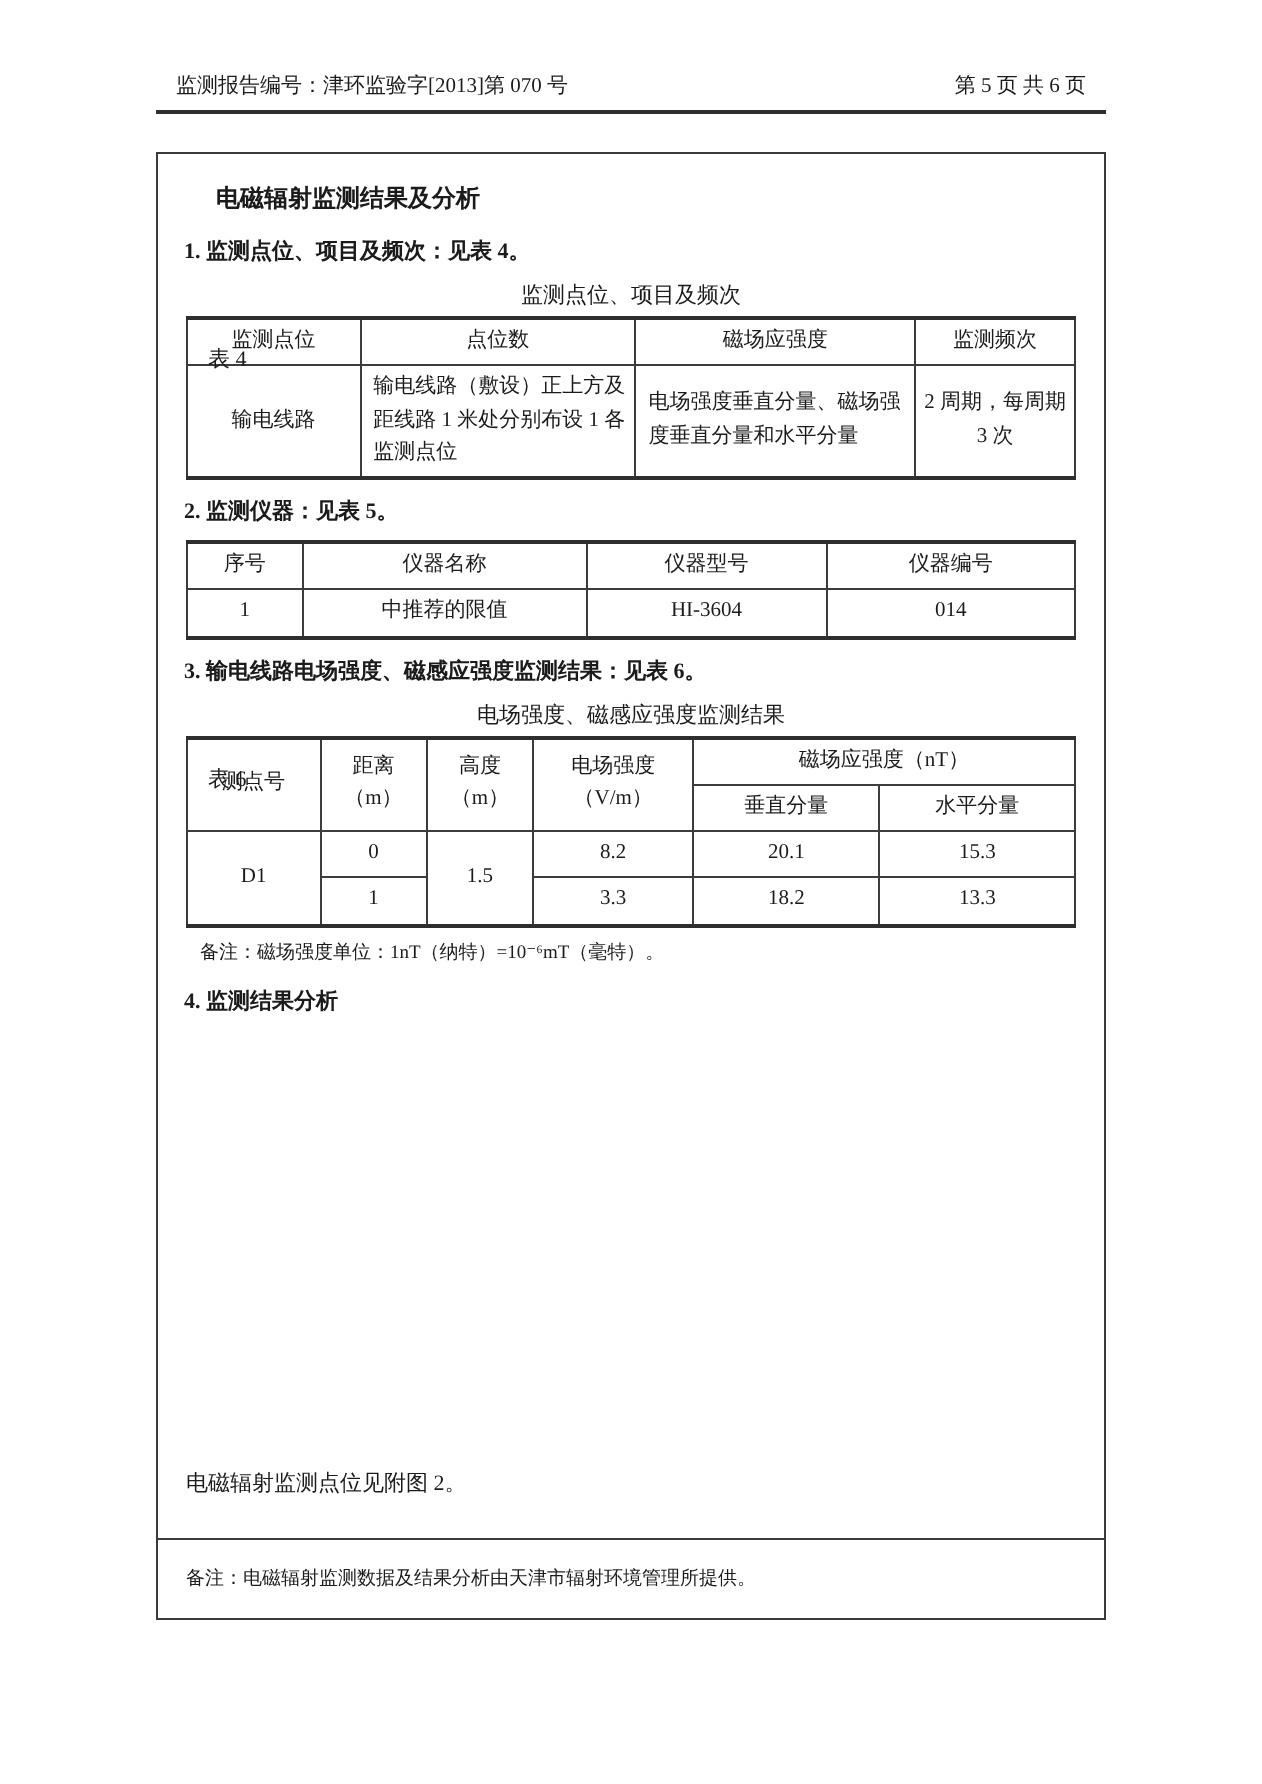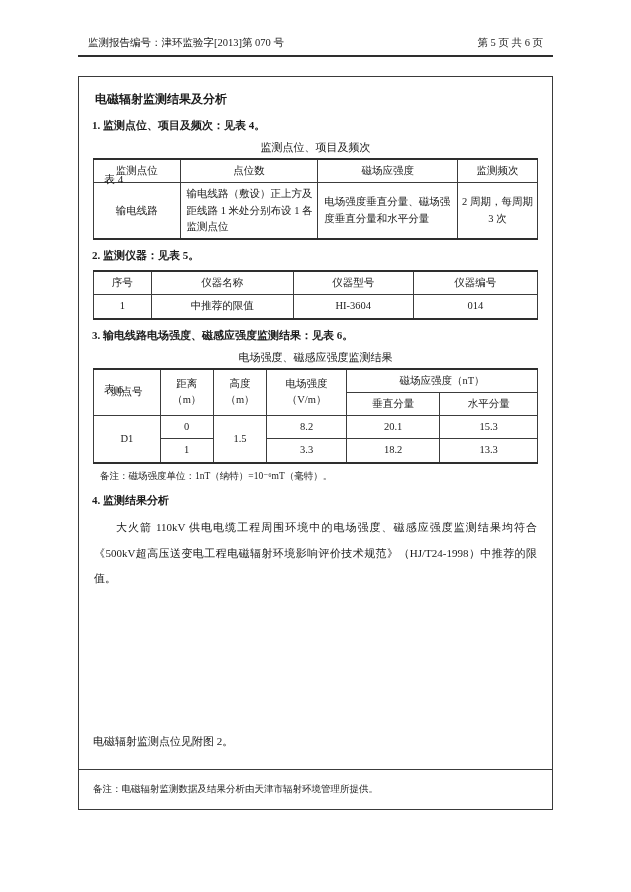--- a/index.html
+++ b/index.html
@@ -28,21 +28,21 @@
     position: relative;
     margin: 19px 78px 0 78px;
     height: 734px;
     border: 1.5px solid #3a3a3a;
     padding: 10px 13px;
     background: #ffffff;
   }
   .doc-title {
     font-size: 12px;
     font-weight: bold;
-    margin: 4px 0 10px 3px;
+    margin: 4px 0 10px 16px;
   }
   .sec-heading {
     font-size: 11px;
     font-weight: bold;
     margin: 8px 0 7px 0;
   }
   .tbl-caption {
     position: relative;
     text-align: center;
     font-size: 11px;
@@ -217,19 +217,18 @@
         <td>1</td>
         <td>3.3</td>
         <td>18.2</td>
         <td>13.3</td>
       </tr>
     </tbody>
   </table>
   <div class="tbl-note">备注：磁场强度单位：1nT（纳特）=10⁻⁶mT（毫特）。</div>
 
   <div class="sec-heading">4. 监测结果分析</div>
-  <div class="body-paragraph">大火箭 110kV 供电电缆工程周围环境中的电场强度、磁感应强度监测结果均符合《500kV超高压送变电工程电磁辐射环境影响评价技术规范》（HJ/T24-1998）中推荐的限值。</div>
 
   <div class="fig-note">电磁辐射监测点位见附图 2。</div>
   <div class="box-separator"></div>
   <div class="footer-note">备注：电磁辐射监测数据及结果分析由天津市辐射环境管理所提供。</div>
 
 </div>
 
 </body></html>

